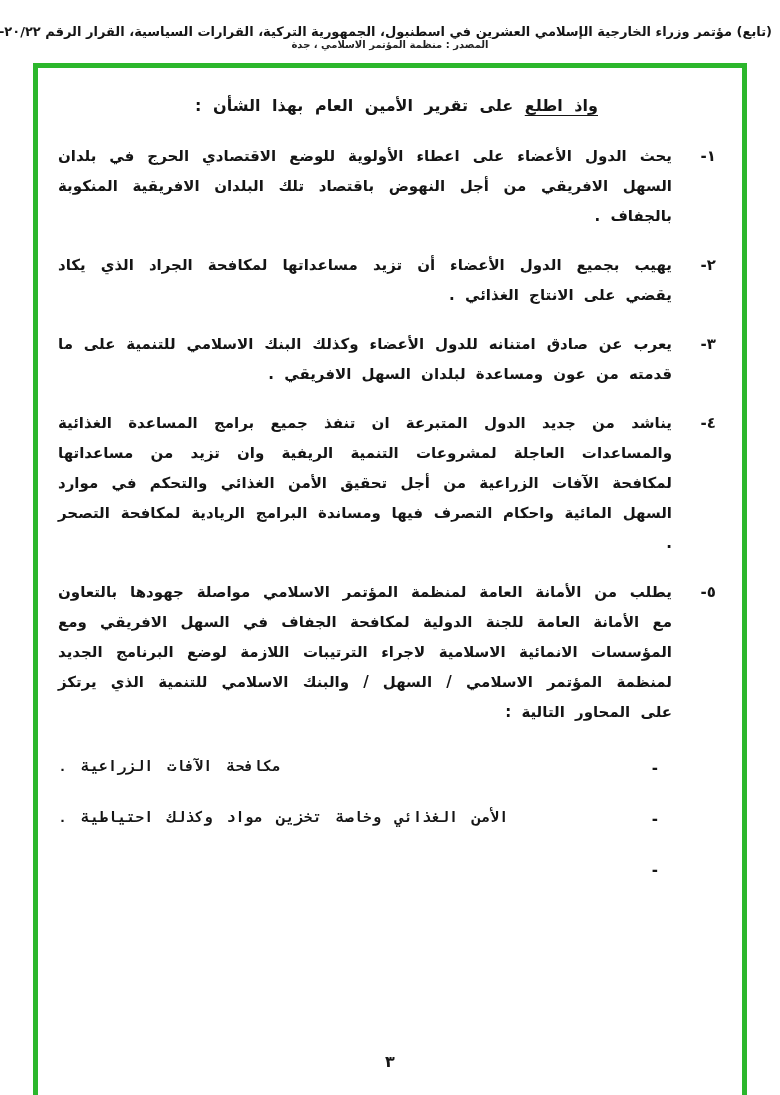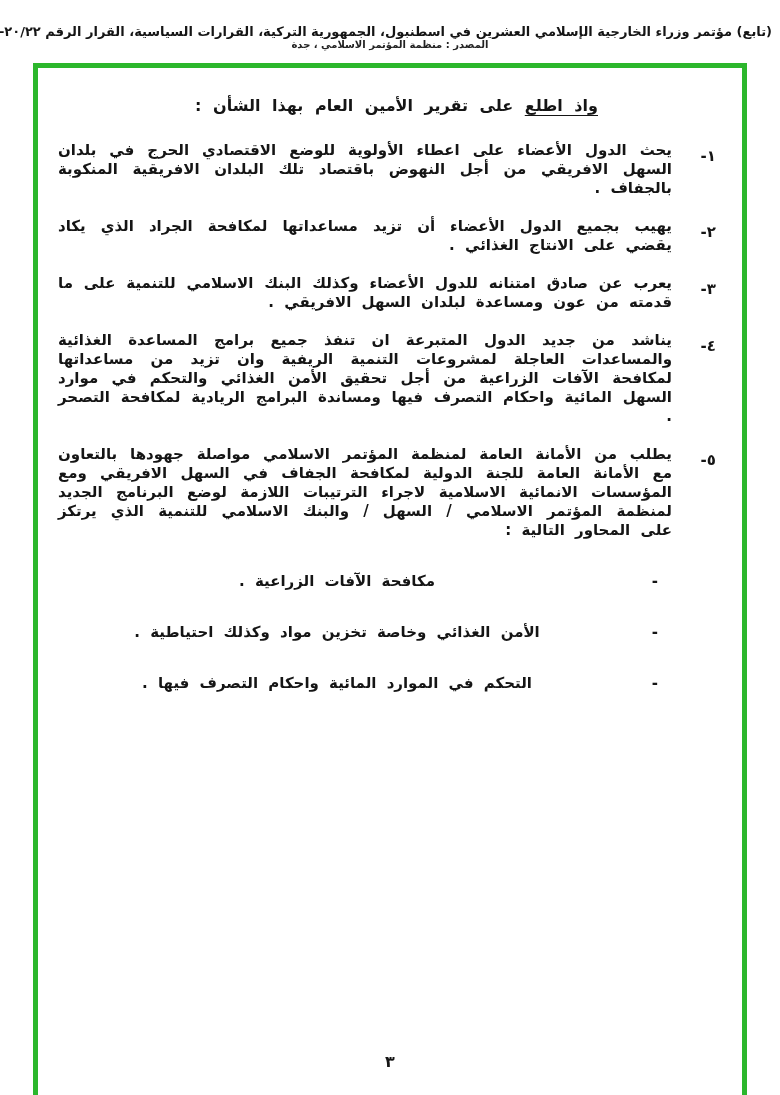--- a/index.html
+++ b/index.html
@@ -60,42 +60,43 @@
     font-weight: bold;
   }
   .item .num {
     flex: 0 0 44px;
     text-align: right;
     line-height: 30px;
   }
   .item .txt {
     flex: 1;
     text-align: justify;
-    line-height: 19px;
+    line-height: 30px;
     word-spacing: 5px;
   }
   .bullets {
     margin-top: 26px;
   }
   .bullet {
     display: flex;
     padding-right: 58px;
     margin-bottom: 21px;
     font-size: 15px;
     font-weight: bold;
   }
   .bullet .dash {
     flex: 0 0 42px;
     line-height: 30px;
   }
   .bullet .txt {
     flex: 1;
     line-height: 30px;
     word-spacing: 5px;
-    text-align: center;
+    text-align: left;
+    font-family: Liberation Mono, monospace;
   }
   .page-footer {
     position: absolute;
     bottom: 24px;
     left: 0;
     right: 0;
     text-align: center;
     font-size: 16px;
     font-weight: bold;
   }
@@ -145,21 +146,20 @@
       <div class="bullet">
         <span class="dash">-</span>
         <div class="txt">مكافحة الآفات الزراعية .</div>
       </div>
       <div class="bullet">
         <span class="dash">-</span>
         <div class="txt">الأمن الغذائي وخاصة تخزين مواد وكذلك احتياطية .</div>
       </div>
       <div class="bullet">
         <span class="dash">-</span>
-        <div class="txt">التحكم في الموارد المائية واحكام التصرف فيها .</div>
       </div>
     </div>
 
   </div>
 
   <div class="page-footer">٣</div>
 
 </div>
 
 </body></html>

